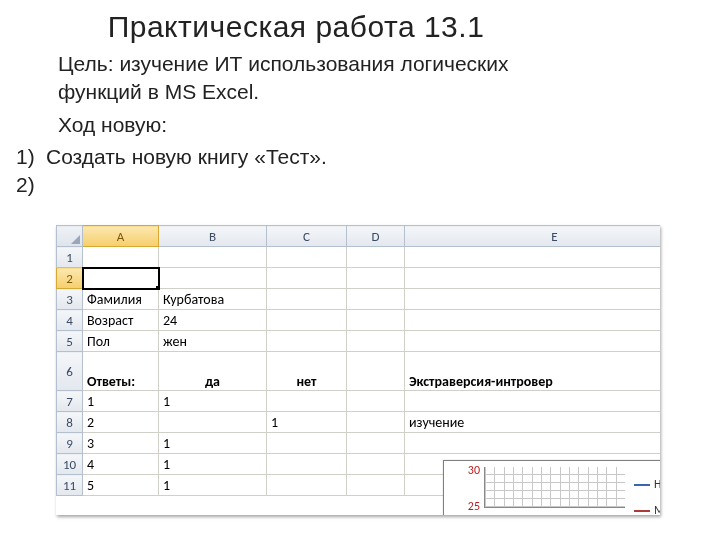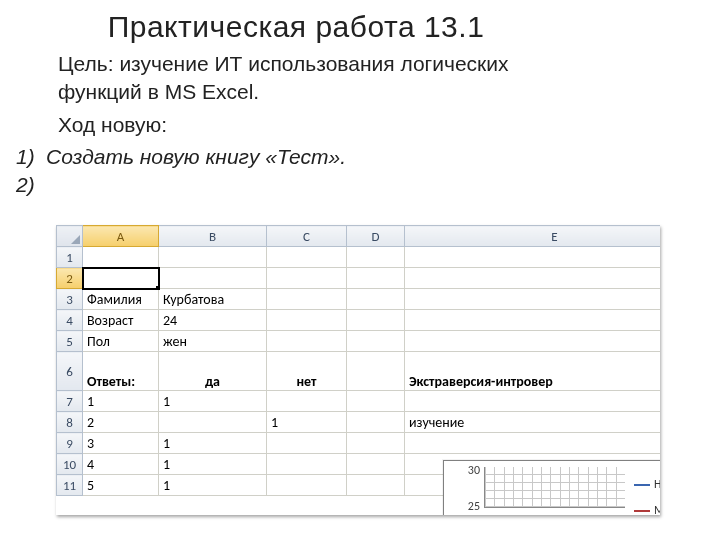--- a/index.html
+++ b/index.html
@@ -34,21 +34,20 @@
   .ol {
     margin: 4px 0 0 0;
     padding: 0 0 0 14px;
     list-style: none;
     counter-reset: item;
     font-size: 21px;
   }
   .ol > li {
     counter-increment: item;
     padding: 2px 8px;
-    font-style: italic;
   }
   .ol > li::before {
     content: counter(item) ")";
     display: inline-block;
     width: 30px;
     margin-left: -6px;
   }
 
   
   .excel {
@@ -151,21 +150,21 @@
     border-left: 1px solid #888;
     border-bottom: 1px solid #888;
     background-image:
       repeating-linear-gradient(to right, #c8c8c8 0 1px, transparent 1px 9.33px),
       repeating-linear-gradient(to top,   #c8c8c8 0 1px, transparent 1px 8px);
   }
   .ytick {
     position: absolute;
     left: 12px;
     font-size: 12px;
-    color: #404040;
+    color: #b91c1c;
     text-align: right;
     width: 24px;
   }
   .legend-entry {
     position: absolute;
     left: 190px;
     font-size: 12px;
     color: #333;
     white-space: nowrap;
   }

